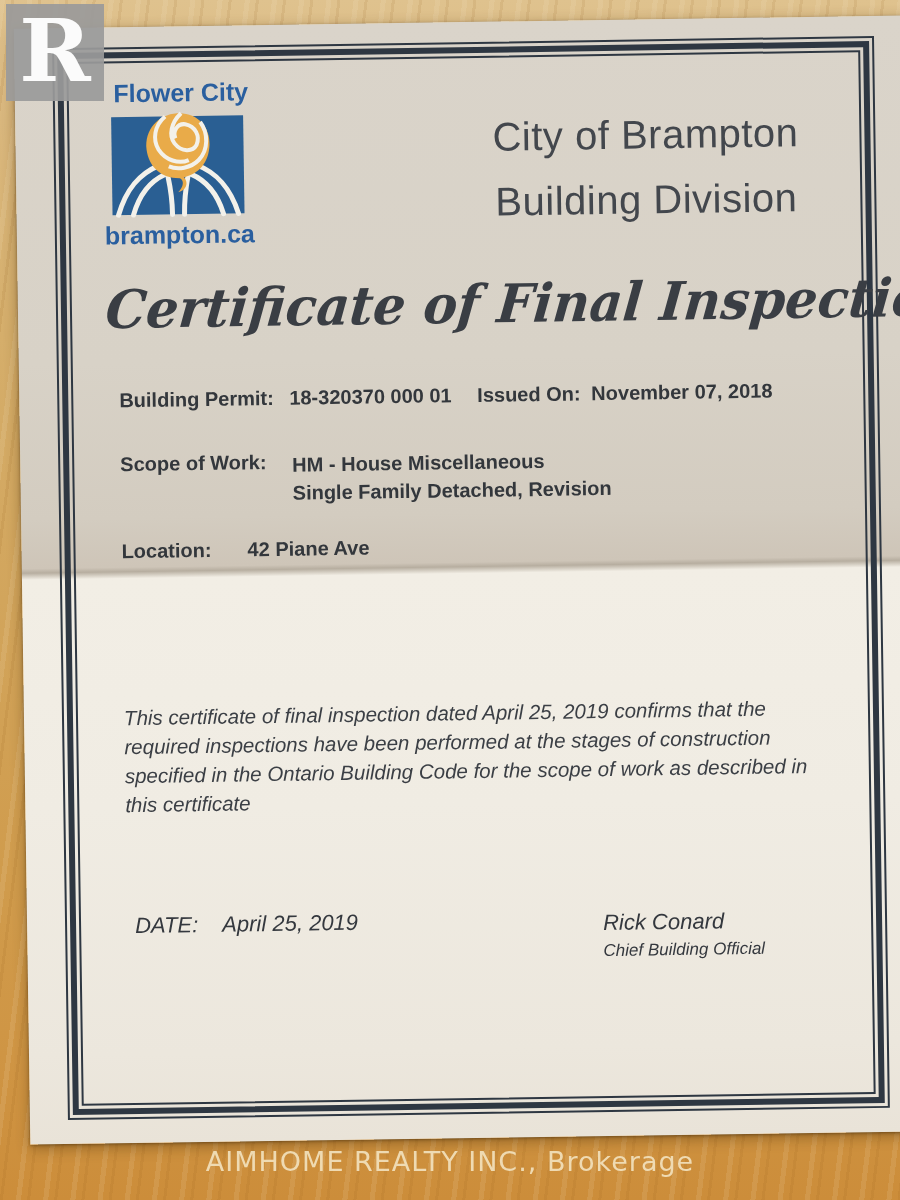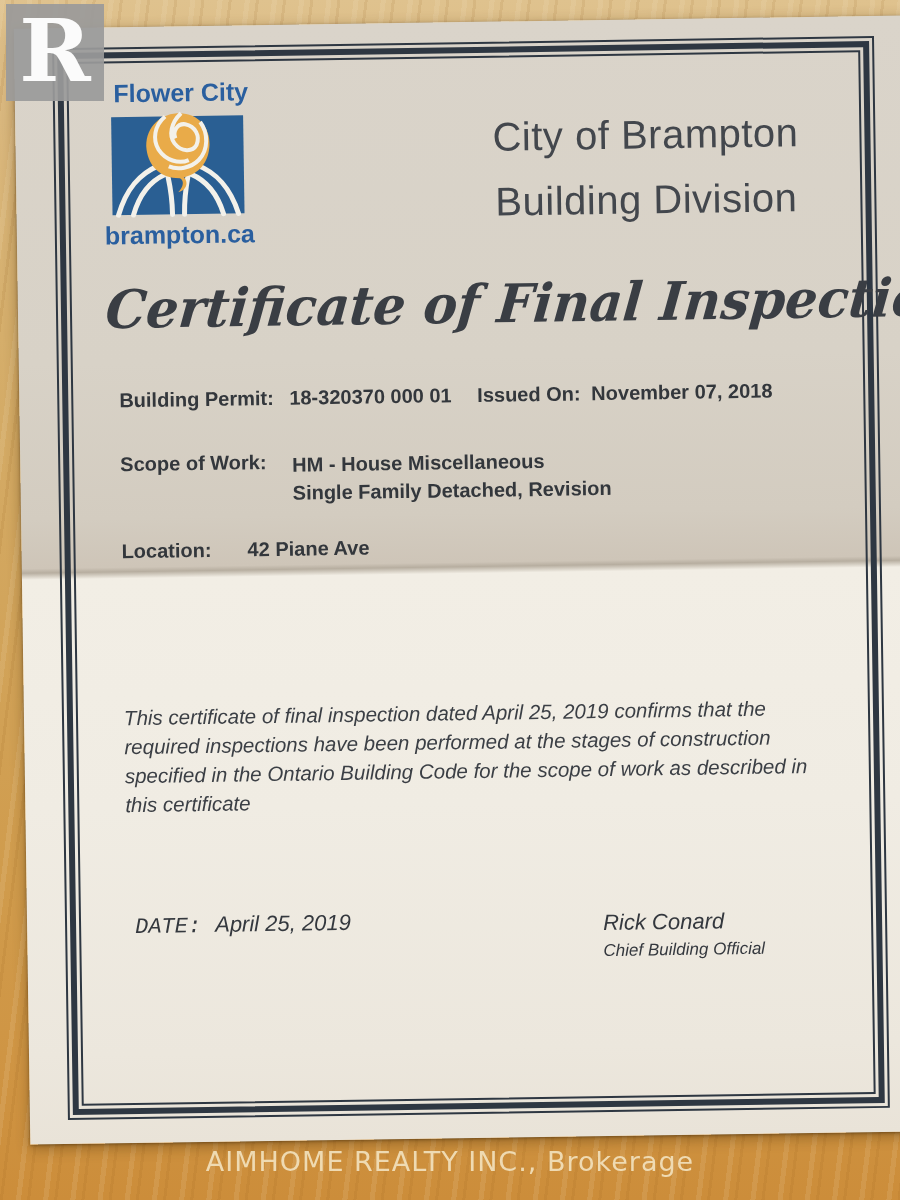--- a/index.html
+++ b/index.html
@@ -61,21 +61,21 @@
   .location-value{left:226px;top:513px;}
 
   
   .paragraph{position:absolute;left:100px;top:676px;width:716px;
     font-size:20.5px;font-style:italic;color:#3b3f45;line-height:29px;}
   .paragraph span{display:block;white-space:nowrap;}
 
   
   .date-row{position:absolute;left:108px;top:886px;font-size:22px;font-style:italic;
     color:#34383e;white-space:nowrap;}
-  .date-row .lbl{margin-right:14px;font-family:Liberation Mono, monospace;}
+  .date-row .lbl{margin-right:24px;}
   .sign-block{position:absolute;left:576px;top:890px;font-style:italic;color:#34383e;}
   .sign-name{font-size:22px;}
   .sign-title{font-size:17px;margin-top:5px;}
 
   
   .realtor-mark{position:absolute;left:6px;top:4px;z-index:5;}
   .realtor-box{width:98px;height:97px;background:rgba(154,154,154,0.92);
     display:flex;align-items:center;justify-content:center;}
   .realtor-r{font-family:"DejaVu Serif",serif;font-weight:bold;font-size:86px;
     color:#fbfbfb;line-height:1;transform:translateY(-2px);}

